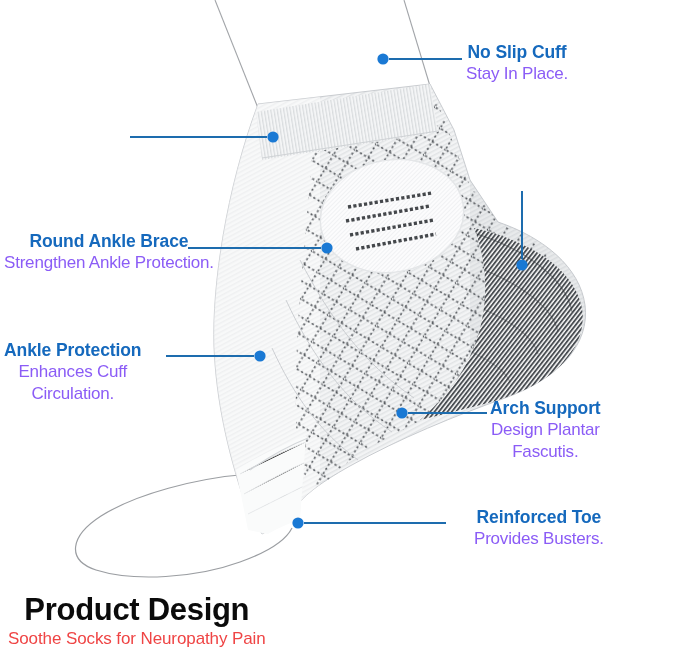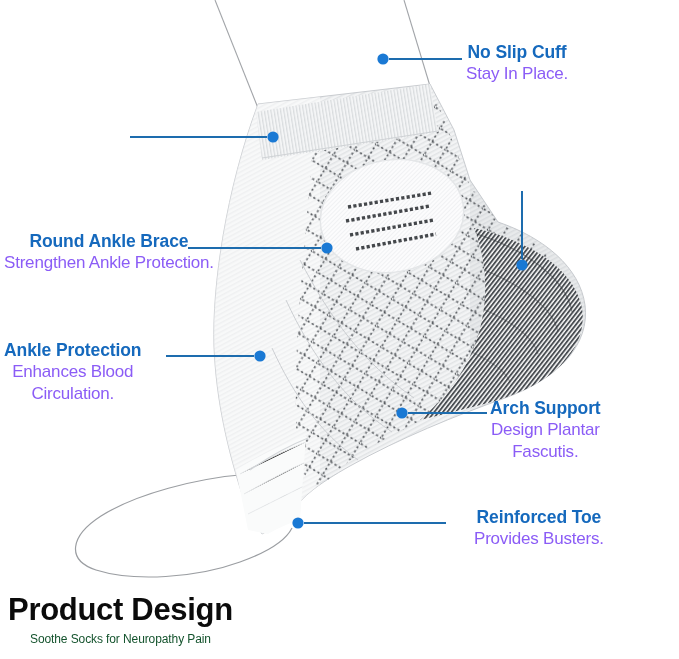--- a/index.html
+++ b/index.html
@@ -66,23 +66,23 @@
     top: 592px;
   }
   #footer .f-title {
     font-size: 31px;
     font-weight: bold;
     color: #0b0b0b;
     line-height: 36px;
     letter-spacing: -0.3px;
   }
   #footer .f-sub {
-    font-size: 12px;
+    font-size: 17px;
     font-weight: normal;
-    color: #14532d;
+    color: #ef4444;
     line-height: 22px;
     letter-spacing: -0.1px;
   }
 </style>
 </head>
 <body>
 
 <div id="page">
 
   <svg id="sock-svg" viewBox="0 0 679 659">
@@ -256,21 +256,21 @@
 
 
 
   <div class="callout" id="c-round">
     <div class="c-title">Round Ankle Brace</div>
     <div class="c-sub">Strengthen Ankle Protection.</div>
   </div>
 
   <div class="callout" id="c-ankle">
     <div class="c-title">Ankle Protection</div>
-    <div class="c-sub">Enhances Blood</div>
+    <div class="c-sub">Enhances Cuff</div>
     <div class="c-sub">Circulation.</div>
   </div>
 
   <div class="callout" id="c-arch">
     <div class="c-title">Arch Support</div>
     <div class="c-sub">Design Plantar</div>
     <div class="c-sub">Fascutis.</div>
   </div>
 
   <div class="callout" id="c-toe">

